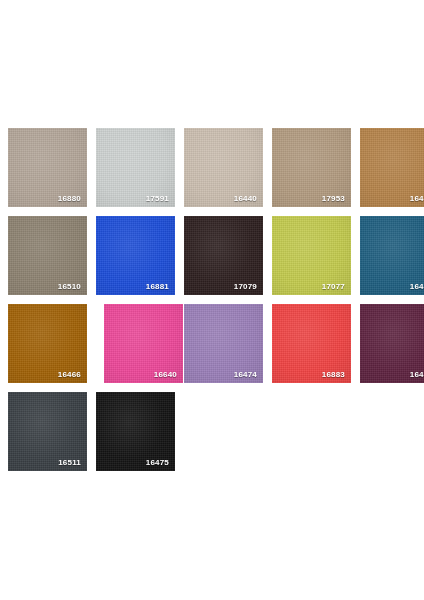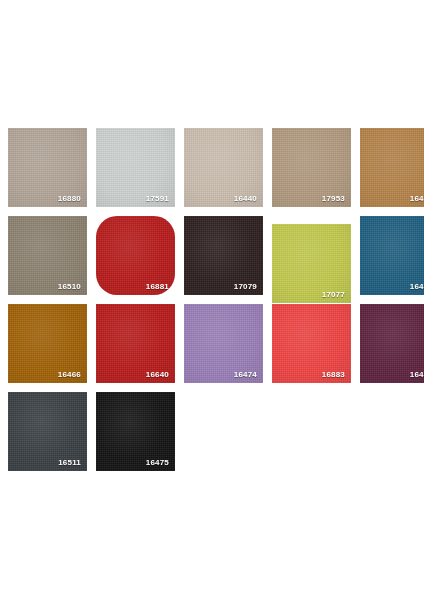--- a/index.html
+++ b/index.html
@@ -116,46 +116,46 @@
       <div class="swatch" style="background-color: rgb(181, 131, 74);">
         <span class="swatch-texture"></span>
         <span class="swatch-shade"></span>
         <span class="swatch-code">16473</span>
       </div>
       <div class="swatch" style="background-color: rgb(141, 130, 113);">
         <span class="swatch-texture"></span>
         <span class="swatch-shade"></span>
         <span class="swatch-code">16510</span>
       </div>
-      <div class="swatch" style="background-color: #b91c1c; border-radius: 21px;">
+      <div class="swatch" style="background-color: #1d4ed8;">
         <span class="swatch-texture"></span>
         <span class="swatch-shade"></span>
         <span class="swatch-code">16881</span>
       </div>
       <div class="swatch" style="background-color: rgb(46, 32, 32);">
         <span class="swatch-texture"></span>
         <span class="swatch-shade"></span>
         <span class="swatch-code">17079</span>
       </div>
-      <div class="swatch" style="background-color: rgb(194, 202, 78); margin-top: 8px;">
+      <div class="swatch" style="background-color: rgb(194, 202, 78);">
         <span class="swatch-texture"></span>
         <span class="swatch-shade"></span>
         <span class="swatch-code">17077</span>
       </div>
       <div class="swatch" style="background-color: rgb(31, 95, 128);">
         <span class="swatch-texture"></span>
         <span class="swatch-shade"></span>
         <span class="swatch-code">16467</span>
       </div>
       <div class="swatch" style="background-color: #a16207;">
         <span class="swatch-texture"></span>
         <span class="swatch-shade"></span>
         <span class="swatch-code">16466</span>
       </div>
-      <div class="swatch" style="background-color: #b91c1c;">
+      <div class="swatch" style="background-color: #ec4899; margin-left: 8px;">
         <span class="swatch-texture"></span>
         <span class="swatch-shade"></span>
         <span class="swatch-code">16640</span>
       </div>
       <div class="swatch" style="background-color: rgb(154, 127, 184);">
         <span class="swatch-texture"></span>
         <span class="swatch-shade"></span>
         <span class="swatch-code">16474</span>
       </div>
       <div class="swatch" style="background-color: #ef4444;">

